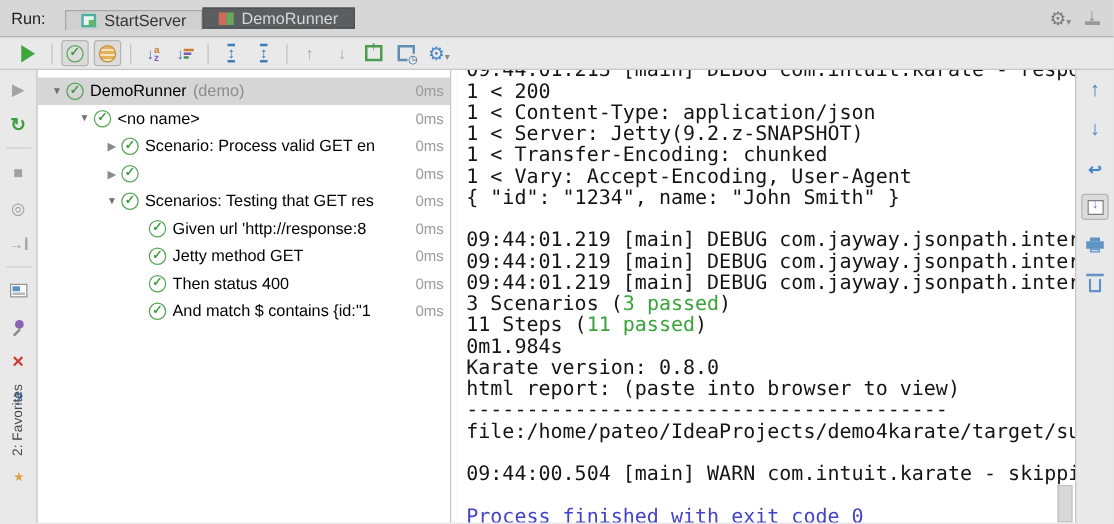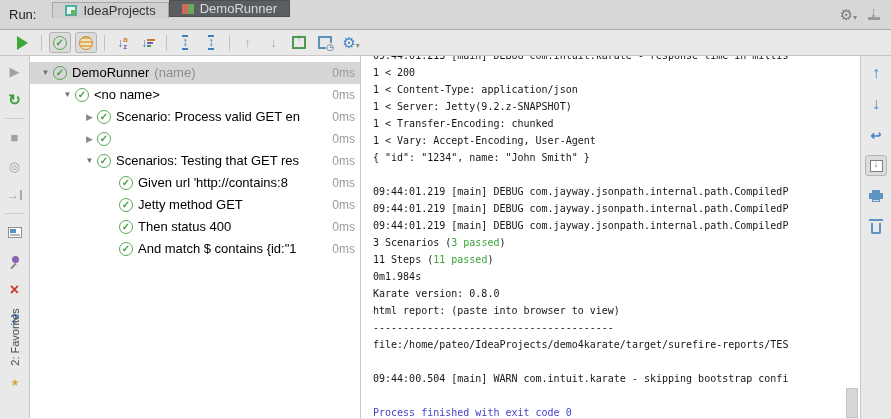--- a/index.html
+++ b/index.html
@@ -1,21 +1,21 @@
 <!DOCTYPE html>
 <html><head>
 <meta charset="utf-8">
 <style>
   * { margin:0; padding:0; box-sizing:border-box; }
   html,body { width:891px; height:419px; overflow:hidden; }
   body { font-family:"Liberation Sans", sans-serif; font-size:13px; color:#1d1d1d; background:#e9e9e9; }
   .app { position:relative; width:891px; height:419px; background:#e9e9e9; }
 
   
-  .tabbar { height:30px; background:#d7d7d7; border-bottom:1px solid #a9a9a9; display:flex; align-items:flex-start; }
+  .tabbar { height:30px; background:#d7d7d7; border-bottom:1px solid #a9a9a9; display:flex; align-items:center; }
   .run-label { align-self:center; margin:0 16px 0 9px; color:#1d1d1d; }
   .tab { display:flex; align-items:center; gap:6px; padding:0 12px; cursor:default; }
   .tab.plain { background:#d0d0d0; border:1px solid #a6a6a6; border-bottom:none; margin-top:2px; color:#333; }
   .tab.selected { background:#5b5e60; color:#d8d8d8; border:1px solid #4e5052; }
   .tabbar-spacer { flex:1; }
   .tabbar-btn { align-self:center; margin-right:10px; color:#7b7b7b; font-size:14px; cursor:default; }
   .gear-glyph { font-size:15px; }
   .dd { font-size:8px; color:#8a8a8a; }
   .hide-icon { display:inline-block; width:14px; height:12px; position:relative; }
   .hide-icon::before { content:"↓"; position:absolute; top:-4px; left:3px; color:#8b8b8b; font-weight:bold; }
@@ -76,21 +76,21 @@
   .tw-arrow.col { color:#8a8a8a; font-size:9px; }
   .tw-pass { width:14px; height:14px; flex:none; border:1px solid #58a658; border-radius:50%; color:#3f9d3f; font-size:10px; line-height:12px; text-align:center; font-weight:bold; margin-right:5px; }
   .tw-label { color:#000; overflow:hidden; }
   .tw-suffix { color:#8c8c8c; margin-left:5px; }
   .tw-time { margin-left:auto; padding-right:5px; color:#9a9a9a; font-size:12px; flex:none; }
 
   .splitter { width:5px; flex:none; background:#ffffff; border-left:1px solid #c9c9c9; }
 
   
   .console-wrap { flex:1; position:relative; background:#ffffff; overflow:hidden; }
-  .console { font-family:"DejaVu Sans Mono", monospace; font-size:10px; line-height:17px; color:#151515; padding:0 0 0 8px; white-space:pre; overflow:hidden; height:100%; }
+  .console { font-family:"DejaVu Sans Mono", monospace; font-size:16px; line-height:17px; color:#151515; padding:0 0 0 8px; white-space:pre; overflow:hidden; height:100%; }
   .console .cl:first-child { margin-top:-9px; }
   .seg-green { color:#3aa33a; }
   .seg-blue { color:#4343c8; }
   .scroll-thumb { position:absolute; right:2px; bottom:0; width:12px; height:30px; background:#d8d8d8; border:1px solid #c2c2c2; }
 
   
   .progress { flex:1; display:flex; align-items:center; padding:0 6px 0 8px; }
   .progress-bar { flex:1; height:5px; border-radius:3px; background:#4caf7d; margin-right:9px; }
   .progress-label { font-size:13px; color:#111; white-space:nowrap; }
 
@@ -110,21 +110,21 @@
 </style>
 </head>
 <body>
 
 <div class="app">
 
   <div class="tabbar">
     <span class="run-label">Run:</span>
     <div class="tab plain">
       <span class="tab-icon-app"></span>
-      <span>IdeaProjects</span>
+      <span>StartServer</span>
     </div>
     <div class="tab selected">
       <span class="tab-icon-junit">
           <i></i>
           <i></i>
         </span>
       <span>DemoRunner</span>
     </div>
     <div class="tabbar-spacer"></div>
     <span class="tabbar-btn">
@@ -233,21 +233,21 @@
         <span class="fav-label">2: Favorites</span>
         <span class="fav-ic">★</span>
       </div>
     </div>
 
     <div class="tree" id="tree">
         <div class="tree-row selected" style="padding-left: 8px;">
           <span class="tw-arrow">▼</span>
           <span class="tw-pass">✓</span>
           <span class="tw-label">DemoRunner</span>
-          <span class="tw-suffix">(name)</span>
+          <span class="tw-suffix">(demo)</span>
           <span class="tw-time">0ms</span>
         </div>
         <div class="tree-row" style="padding-left: 30px;">
           <span class="tw-arrow">▼</span>
           <span class="tw-pass">✓</span>
           <span class="tw-label">&lt;no name&gt;</span>
           <span class="tw-time">0ms</span>
         </div>
         <div class="tree-row" style="padding-left: 52px;">
           <span class="tw-arrow col">▶</span>
@@ -262,21 +262,21 @@
         </div>
         <div class="tree-row" style="padding-left: 52px;">
           <span class="tw-arrow">▼</span>
           <span class="tw-pass">✓</span>
           <span class="tw-label">Scenarios: Testing that GET res</span>
           <span class="tw-time">0ms</span>
         </div>
         <div class="tree-row" style="padding-left: 74px;">
           <span class="tw-arrow"></span>
           <span class="tw-pass">✓</span>
-          <span class="tw-label">Given url 'http://contains:8</span>
+          <span class="tw-label">Given url 'http://response:8</span>
           <span class="tw-time">0ms</span>
         </div>
         <div class="tree-row" style="padding-left: 74px;">
           <span class="tw-arrow"></span>
           <span class="tw-pass">✓</span>
           <span class="tw-label">Jetty method GET</span>
           <span class="tw-time">0ms</span>
         </div>
         <div class="tree-row" style="padding-left: 74px;">
           <span class="tw-arrow"></span>

